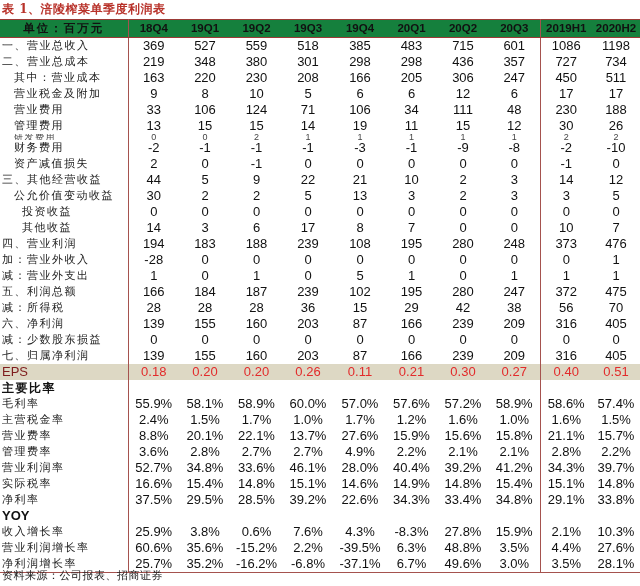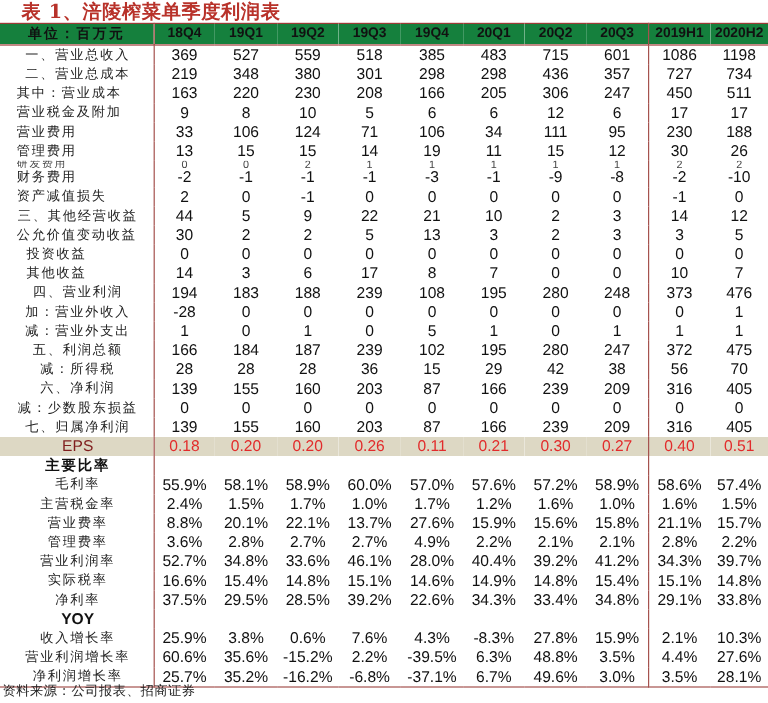--- a/index.html
+++ b/index.html
@@ -1,26 +1,26 @@
 <!DOCTYPE html>
 <html><head>
   <meta charset="utf-8">
   <style>
     html, body { margin: 0; padding: 0; background: #ffffff; }
     body { width: 640px; height: 586px; position: relative; overflow: hidden;
            font-family: "Liberation Sans", "DejaVu Sans", sans-serif; color: #111; }
-    .title { position: absolute; left: 18px; top: 1px; height: 17px; font-size: 16px; font-weight: bold;
+    .title { position: absolute; left: 2px; top: 1px; height: 17px; font-size: 12px; font-weight: bold;
              color: #b8322a; font-family: "DejaVu Serif", serif; letter-spacing: 0.5px; line-height: 17px; }
     table { position: absolute; left: 0; top: 19px; border-collapse: collapse; width: 640px; table-layout: fixed; }
     td, th { padding: 0; height: 16px; line-height: 16px; font-size: 13px; text-align: center; white-space: nowrap; overflow: hidden; }
     th { background: #15803d; font-weight: bold; font-size: 11.5px; height: 17px; line-height: 17px;
          border-top: 1px solid #9b3a36; border-bottom: 1px solid #9b3a36; }
     th.lbl { font-family: "DejaVu Serif", serif; font-size: 11.5px; letter-spacing: 2px; }
     td.lbl { text-align: left; font-family: "DejaVu Serif", serif; font-size: 11px; letter-spacing: 1.5px; color: #222; }
-    td.ind1 { padding-left: 2px; text-align: center; }
+    td.ind1 { padding-left: 2px; }
     td.ind2 { padding-left: 14px; }
     td.ind3 { padding-left: 22px; }
     .divL { border-right: 1.5px solid #a5524e; }
     .divM { border-right: 1.5px solid #a5524e; }
     tr.hidden-row td { height: 6px; line-height: 6px; font-size: 9px; vertical-align: top; color: #444; overflow: hidden; }
     tr.eps td { background: #ddd8c4; color: #e22b2b; }
     tr.eps td.lbl { color: #7f1d1d; font-family: "Liberation Sans", sans-serif; font-size: 13px; letter-spacing: 0; }
     tr.section td.lbl { font-weight: bold; font-size: 12px; color: #111; margin-left: 30px; }
     tr.section.yoy td.lbl { font-family: "Liberation Sans", sans-serif; font-size: 13px; letter-spacing: 0; }
     tr.last td { border-bottom: 1.5px solid #a5524e; }
@@ -115,21 +115,21 @@
       </tr>
       <tr>
         <td class="lbl divL ind2">营业费用</td>
         <td>33</td>
         <td>106</td>
         <td>124</td>
         <td>71</td>
         <td>106</td>
         <td>34</td>
         <td>111</td>
-        <td class="divM">95</td>
+        <td class="divM">48</td>
         <td>230</td>
         <td>188</td>
       </tr>
       <tr>
         <td class="lbl divL ind2">管理费用</td>
         <td>13</td>
         <td>15</td>
         <td>15</td>
         <td>14</td>
         <td>19</td>

